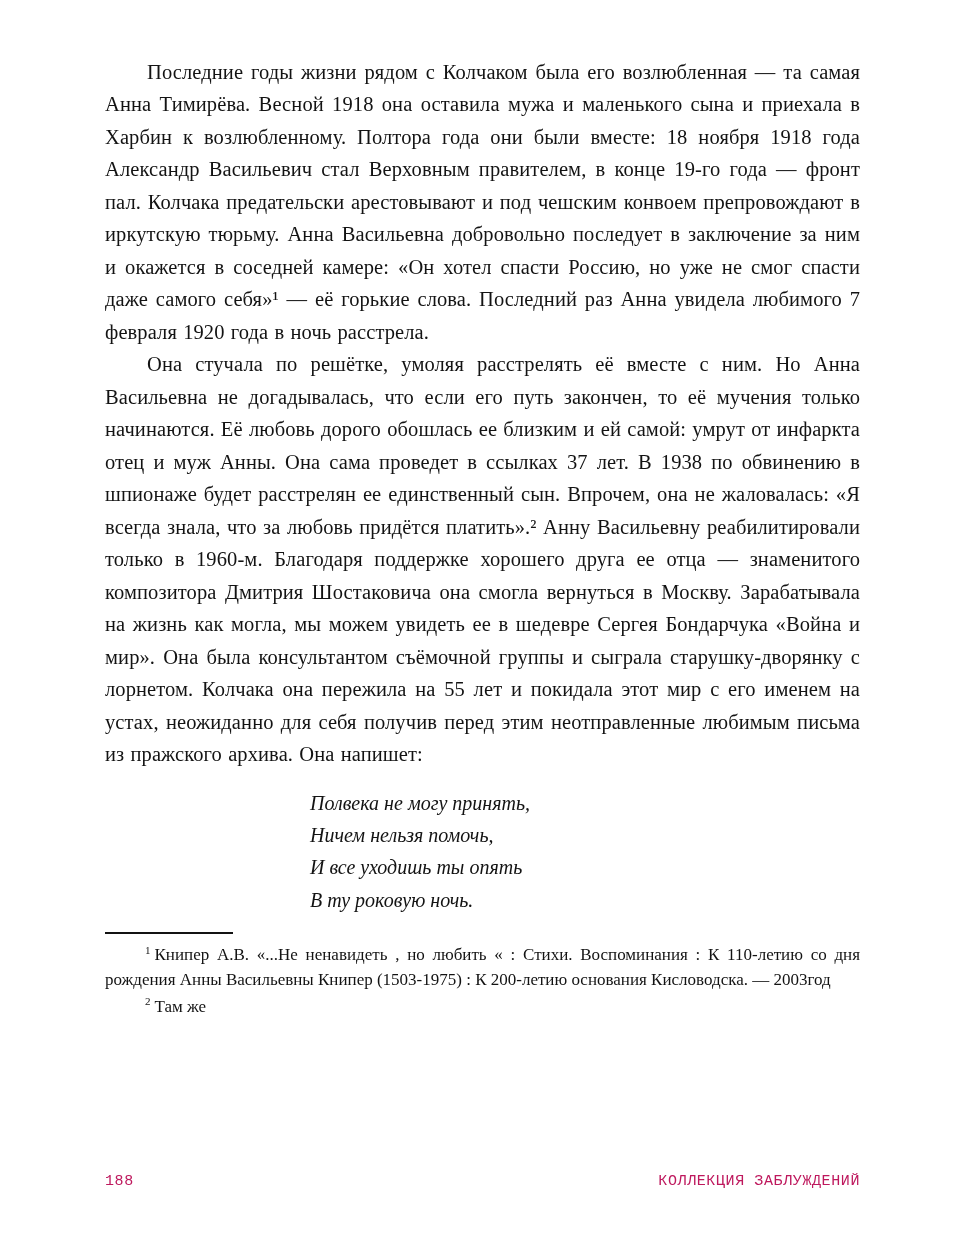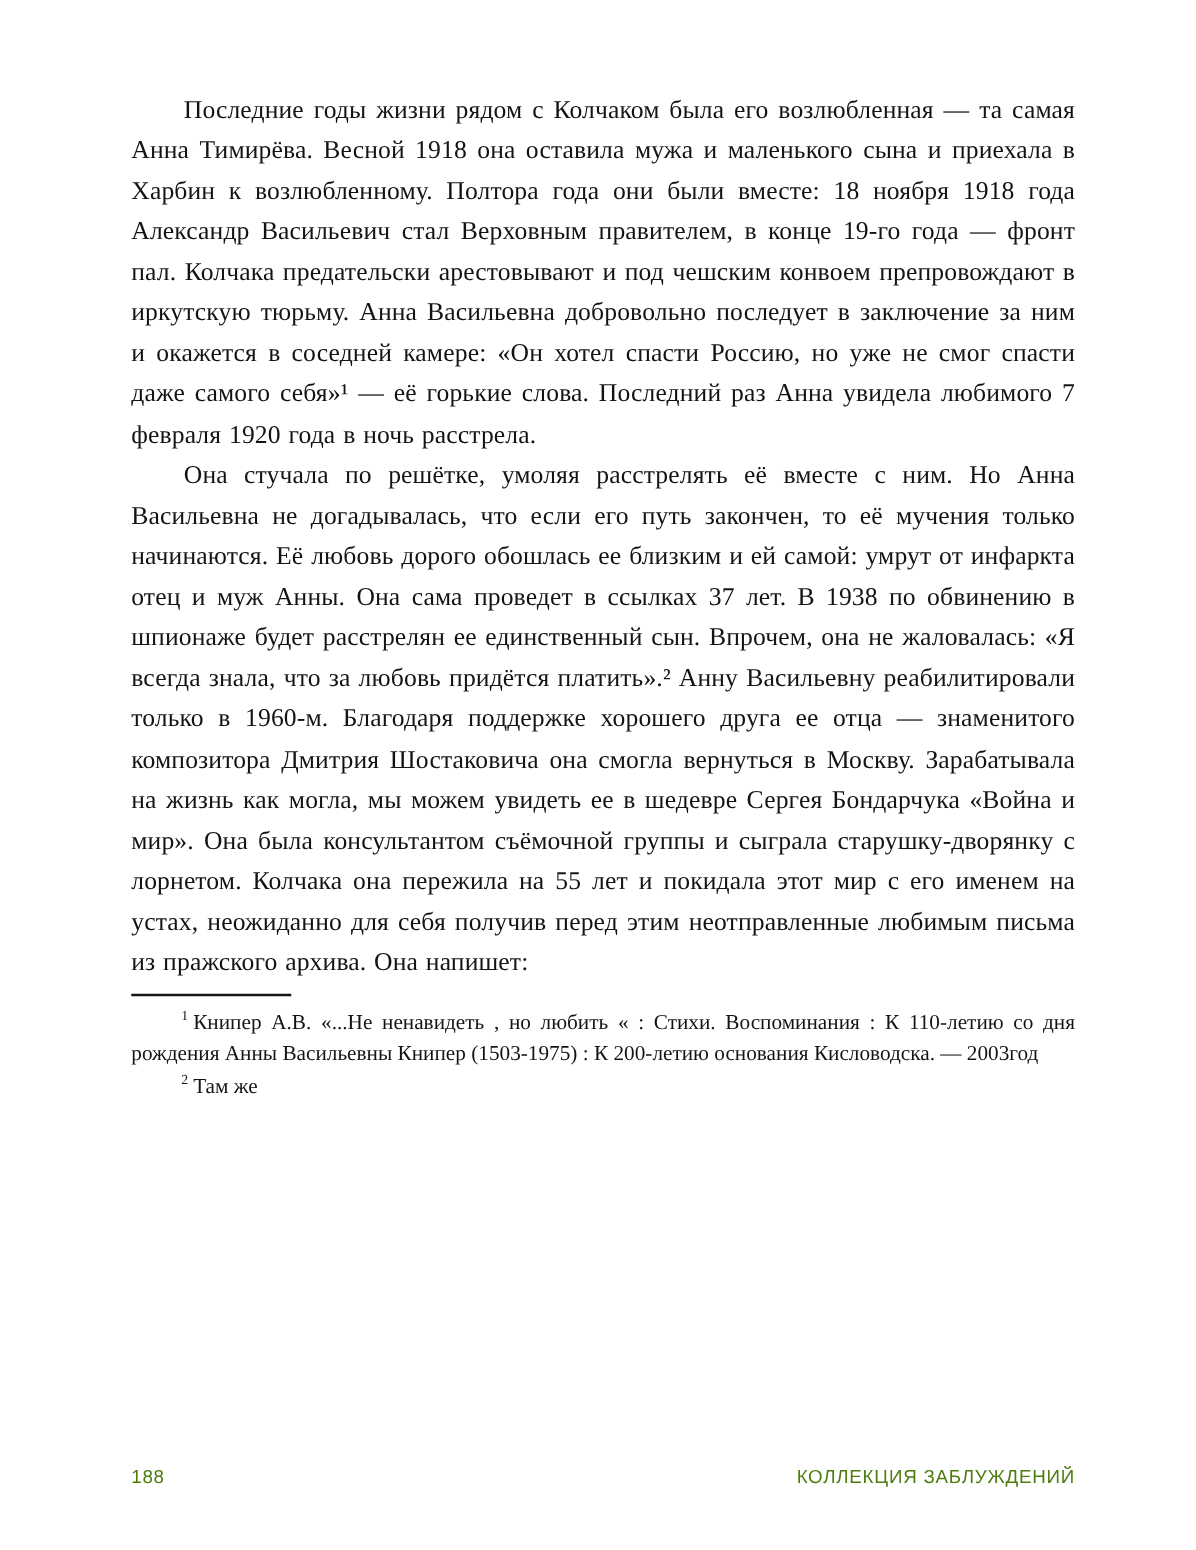--- a/index.html
+++ b/index.html
@@ -12,21 +12,21 @@
     height: 1240px;
     color: #131313;
     font-family: "Liberation Serif", serif;
     position: relative;
     overflow: hidden;
   }
   .page {
     box-sizing: border-box;
     width: 957px;
     height: 1240px;
-    padding: 72px 97px 0 105px;
+    padding: 56px 97px 0 105px;
     position: relative;
   }
   .body-text p {
     margin: 0;
     font-size: 20.5px;
     line-height: 1.585;
     text-align: justify;
     text-indent: 42px;
     letter-spacing: 0.1px;
     word-spacing: 1px;
@@ -62,36 +62,42 @@
     margin-right: 4px;
   }
   .footer {
     position: absolute;
     left: 105px;
     right: 97px;
     bottom: 50px;
     display: flex;
     justify-content: space-between;
     align-items: baseline;
-    font-family: Liberation Sans, sans-serif;
+    font-family: Liberation Mono, monospace;
     font-size: 15px;
     letter-spacing: 0.6px;
-    color: #4d7c0f;
+    color: #be185d;
   }
 </style>
 </head>
 <body>
 
 <div class="page">
 
   <div class="body-text">
     <p>Последние годы жизни рядом с Колчаком была его возлюбленная — та самая Анна Тимирёва. Весной 1918 она оставила мужа и маленького сына и приехала в Харбин к возлюбленному. Полтора года они были вместе: 18 ноября 1918 года Александр Васильевич стал Верховным правителем, в конце 19-го года — фронт пал. Колчака предательски арестовывают и под чешским конвоем препровождают в иркутскую тюрьму. Анна Васильевна добровольно последует в заключение за ним и окажется в соседней камере: «Он хотел спасти Россию, но уже не смог спасти даже самого себя»¹ — её горькие слова. Последний раз Анна увидела любимого 7 февраля 1920 года в ночь расстрела.</p>
     <p>Она стучала по решётке, умоляя расстрелять её вместе с ним. Но Анна Васильевна не догадывалась, что если его путь закончен, то её мучения только начинаются. Её любовь дорого обошлась ее близким и ей самой: умрут от инфаркта отец и муж Анны. Она сама проведет в ссылках 37 лет. В 1938 по обвинению в шпионаже будет расстрелян ее единственный сын. Впрочем, она не жаловалась: «Я всегда знала, что за любовь придётся платить».² Анну Васильевну реабилитировали только в 1960-м. Благодаря поддержке хорошего друга ее отца — знаменитого композитора Дмитрия Шостаковича она смогла вернуться в Москву. Зарабатывала на жизнь как могла, мы можем увидеть ее в шедевре Сергея Бондарчука «Война и мир». Она была консультантом съёмочной группы и сыграла старушку-дворянку с лорнетом. Колчака она пережила на 55 лет и покидала этот мир с его именем на устах, неожиданно для себя получив перед этим неотправленные любимым письма из пражского архива. Она напишет:</p>
   </div>
 
+  <div class="poem">
+    <div>Полвека не могу принять,</div>
+    <div>Ничем нельзя помочь,</div>
+    <div>И все уходишь ты опять</div>
+    <div>В ту роковую ночь.</div>
+  </div>
 
   <div class="footnotes">
     <hr class="fn-rule">
     <p class="footnote"><sup class="fn-mark">1</sup><span>Книпер А.В. «...Не ненавидеть , но любить « : Стихи. Воспоминания : К 110-летию со дня рождения Анны Васильевны Книпер (1503-1975) : К 200-летию основания Кисловодска. — 2003год</span></p>
     <p class="footnote"><sup class="fn-mark">2</sup><span>Там же</span></p>
   </div>
 
   <div class="footer">
     <span>188</span>
     <span>КОЛЛЕКЦИЯ ЗАБЛУЖДЕНИЙ</span>

